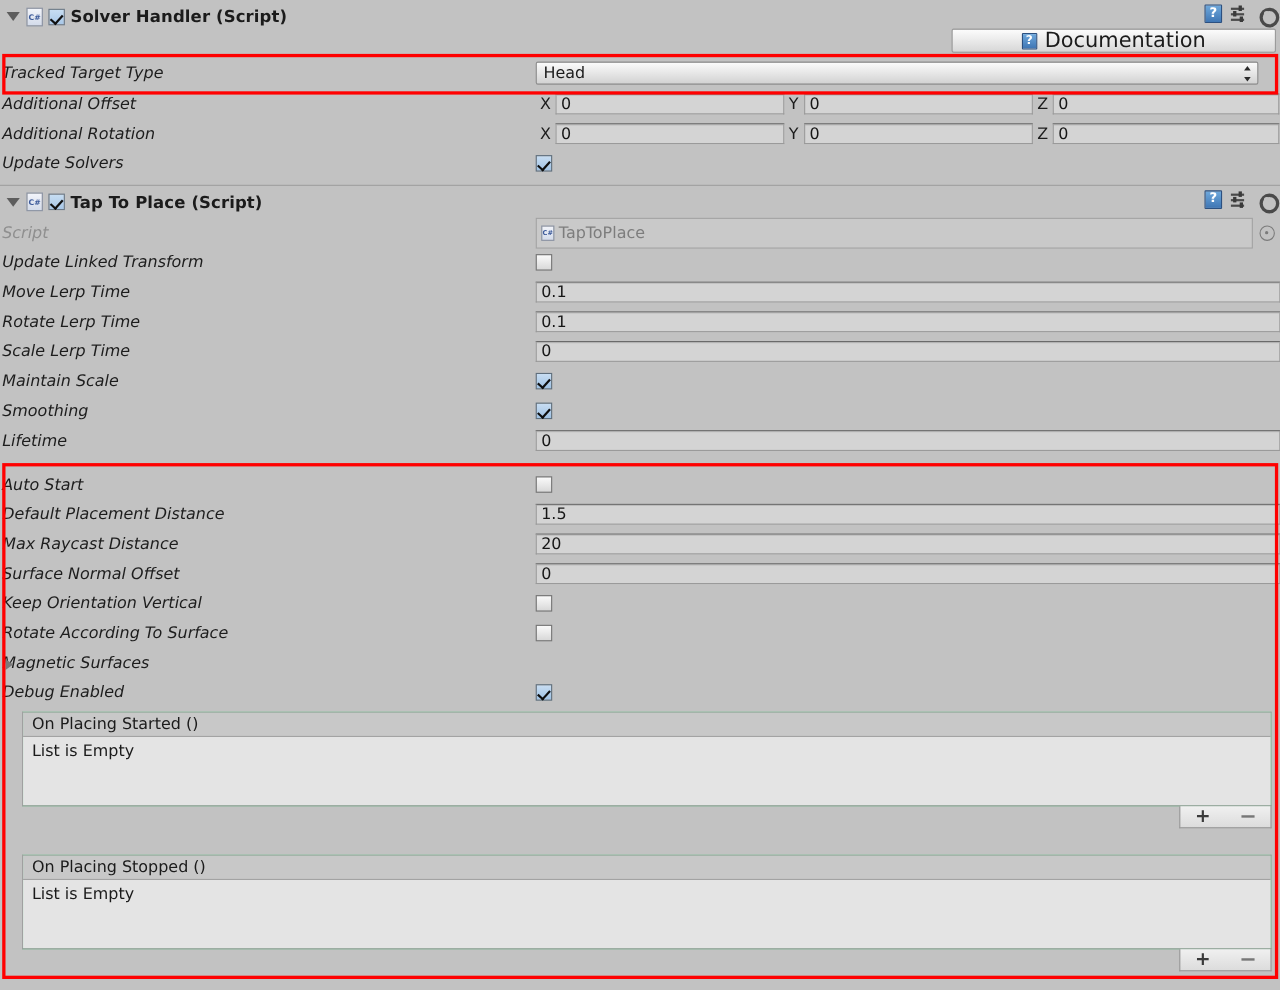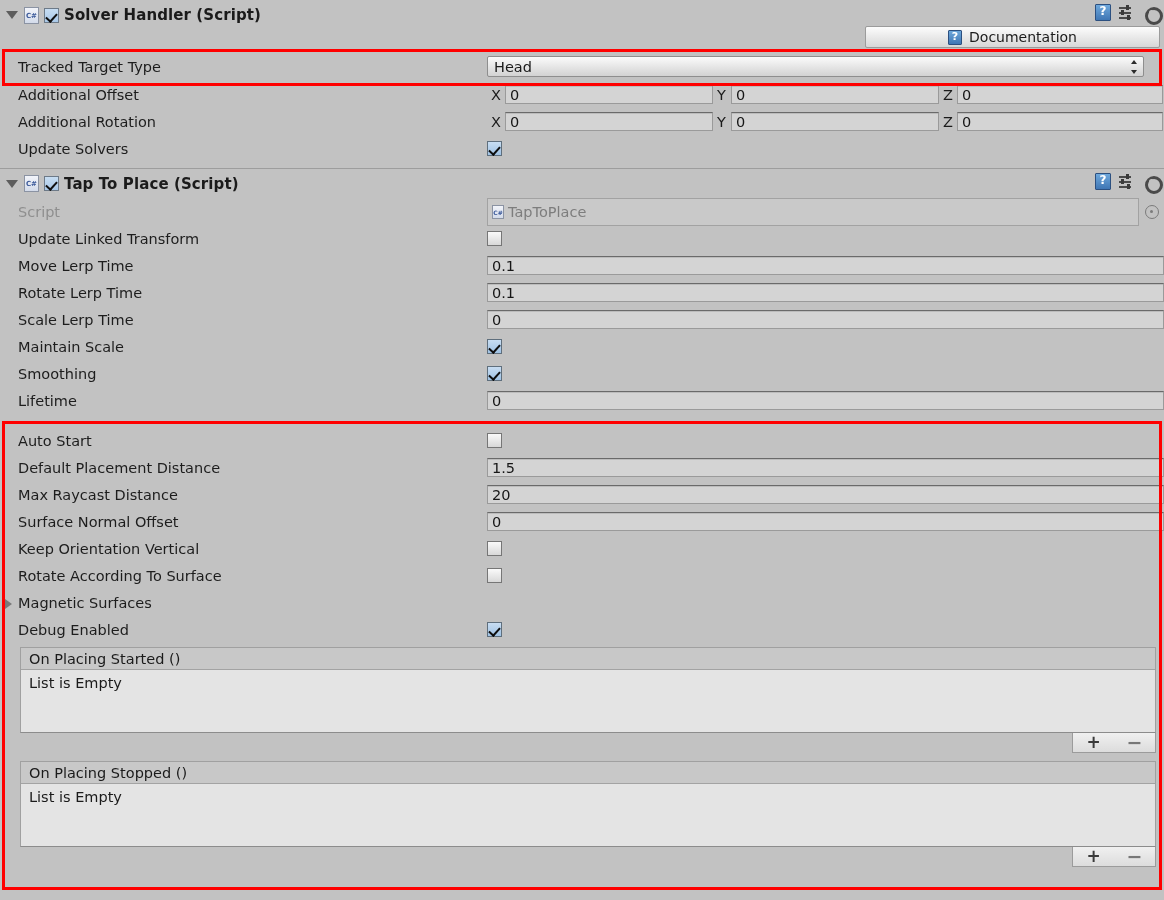--- a/index.html
+++ b/index.html
@@ -128,40 +128,41 @@
   
   .doc-btn {
     position: absolute;
     right: 4px; top: 26px;
     width: 295px; height: 22px;
     background: linear-gradient(#fcfcfc, #d7d7d7);
     border: 1px solid #9b9b9b;
     border-radius: 2px;
     display: flex; align-items: center; justify-content: center;
     gap: 7px;
-    font-size: 14px;
+    font-size: 19px;
     color: #1b1b1b;
   }
   .doc-btn .ic-help { width: 14px; height: 15px; }
   .doc-btn .ic-help::after { font-size: 11px; }
 
   
   .row {
     position: relative;
     height: 27px;
     display: flex;
     align-items: center;
   }
   .label {
     width: 487px;
-    padding-left: 18px;
+    padding-left: 2px;
     white-space: nowrap;
     font-size: 14.5px;
     color: #1d1d1d;
     flex: none;
+    font-style: italic;
   }
   .label.dim { color: #8f8f8f; }
   .row-arrow {
     position: absolute;
     left: 5px; top: 10px;
     width: 0; height: 0;
     border-top: 5px solid transparent;
     border-bottom: 5px solid transparent;
     border-left: 7px solid #7a7a7a;
   }
@@ -502,21 +503,21 @@
       <div class="evt-body">List is Empty</div>
     </div>
     <div class="evt-foot">
       <div class="plusminus">
         <span class="pm-btn">+</span>
         <span class="pm-btn minus">−</span>
       </div>
     </div>
   </div>
 
-  <div class="evt-wrap" style="margin-top:4px;">
+  <div class="evt-wrap" style="margin-top:20px;">
     <div class="evt-box">
       <div class="evt-head">On Placing Stopped ()</div>
       <div class="evt-body">List is Empty</div>
     </div>
     <div class="evt-foot">
       <div class="plusminus">
         <span class="pm-btn">+</span>
         <span class="pm-btn minus">−</span>
       </div>
     </div>

